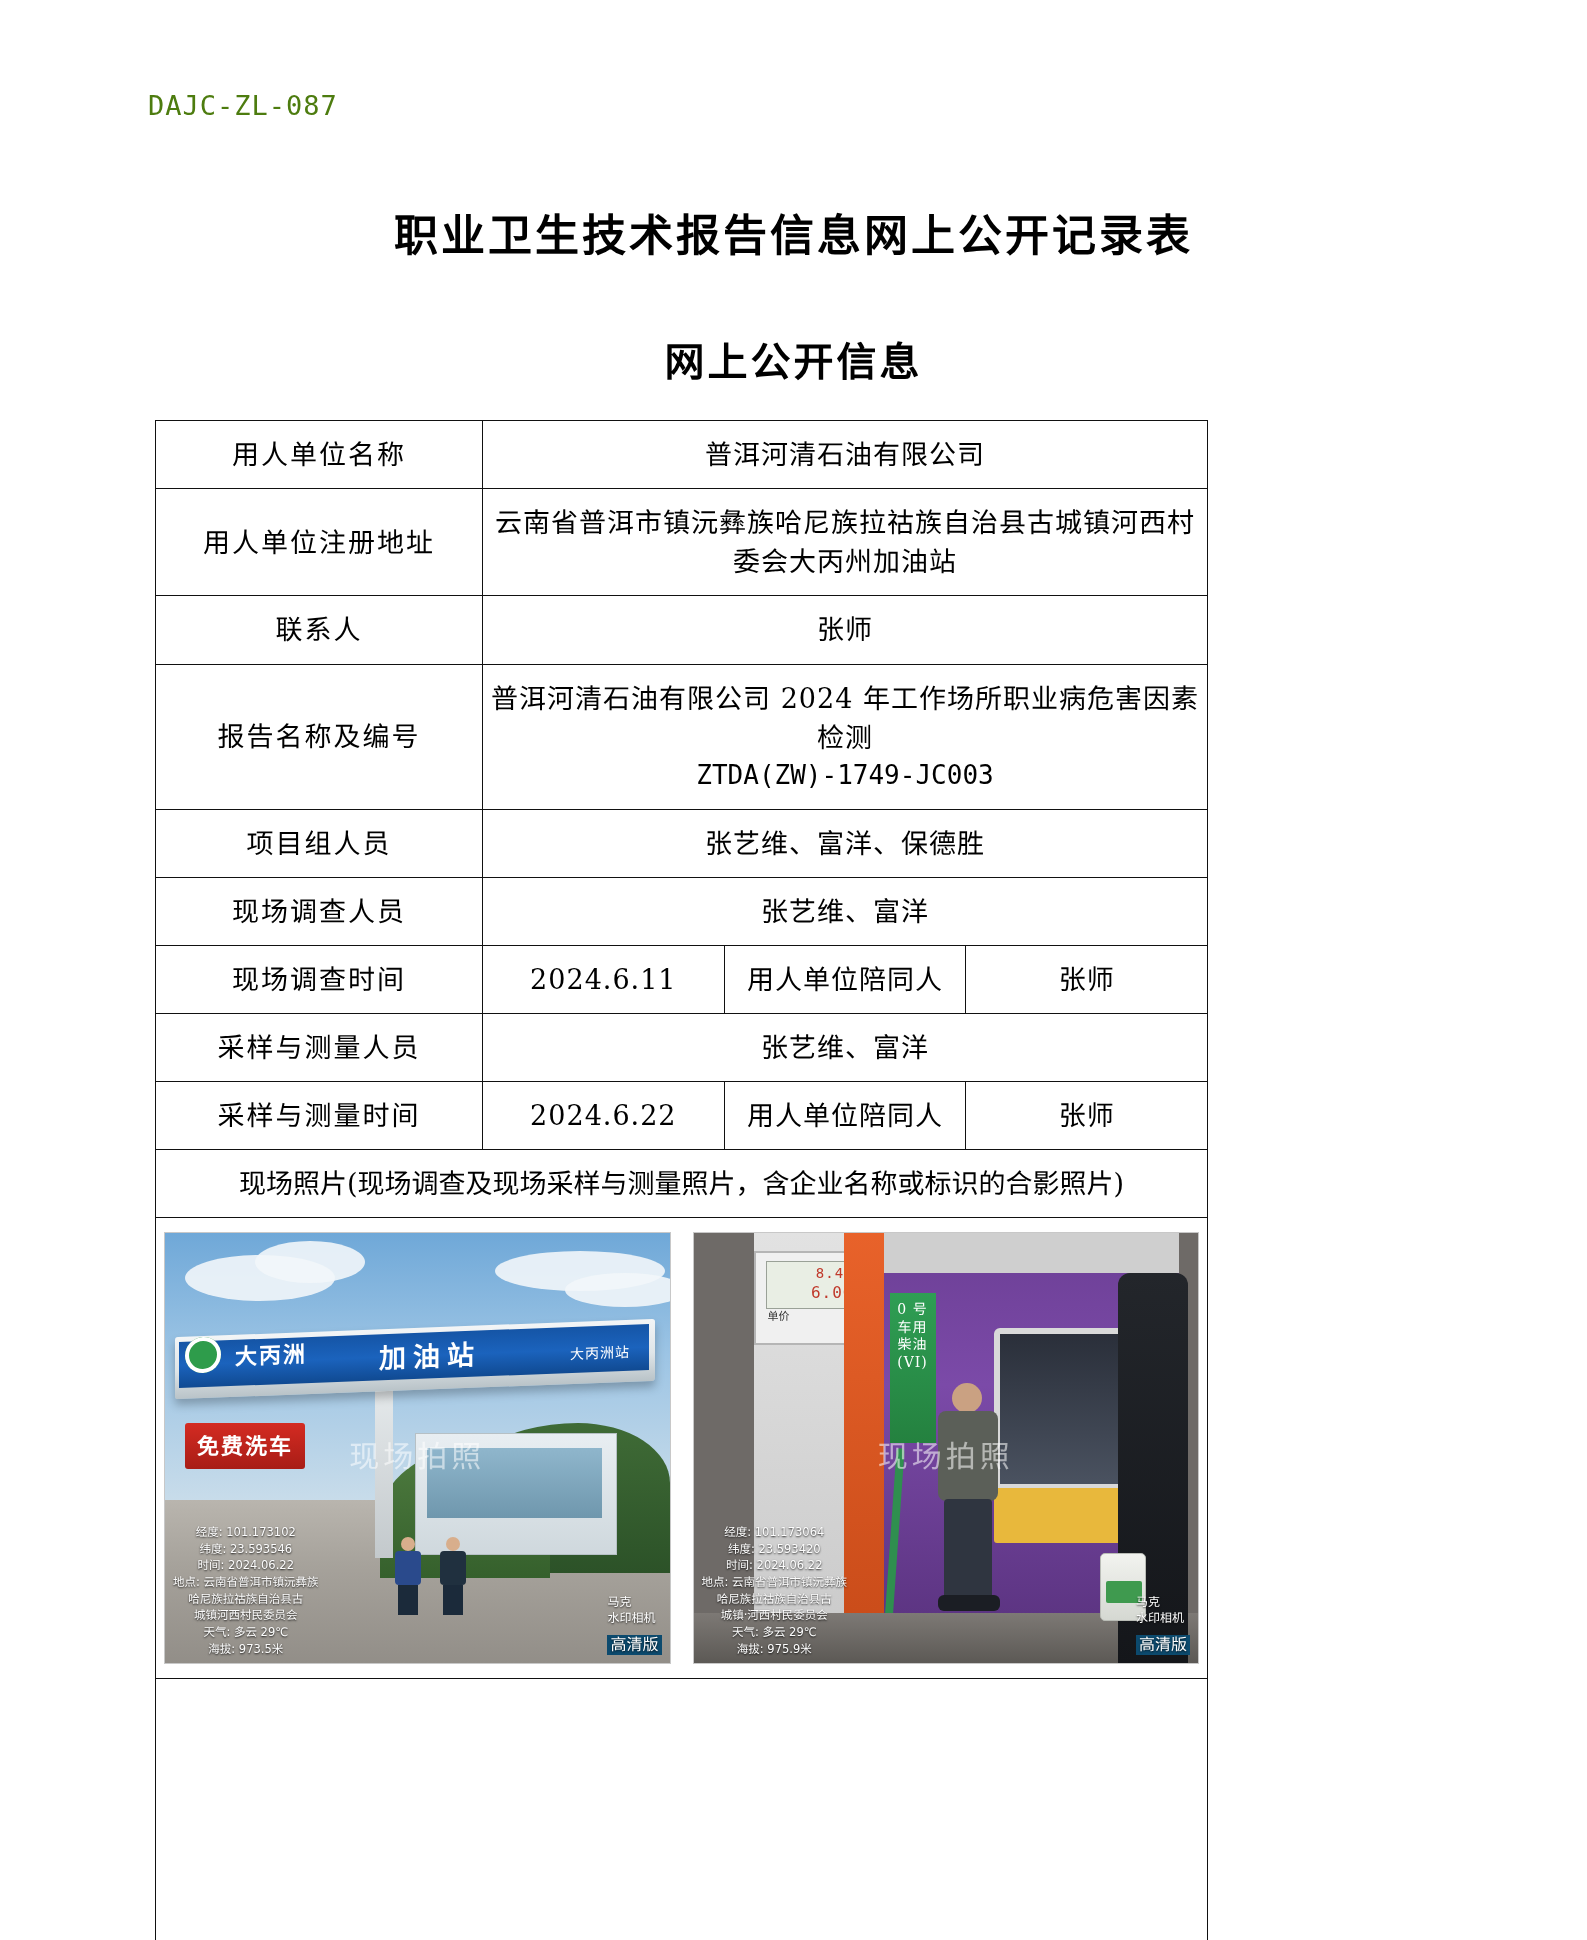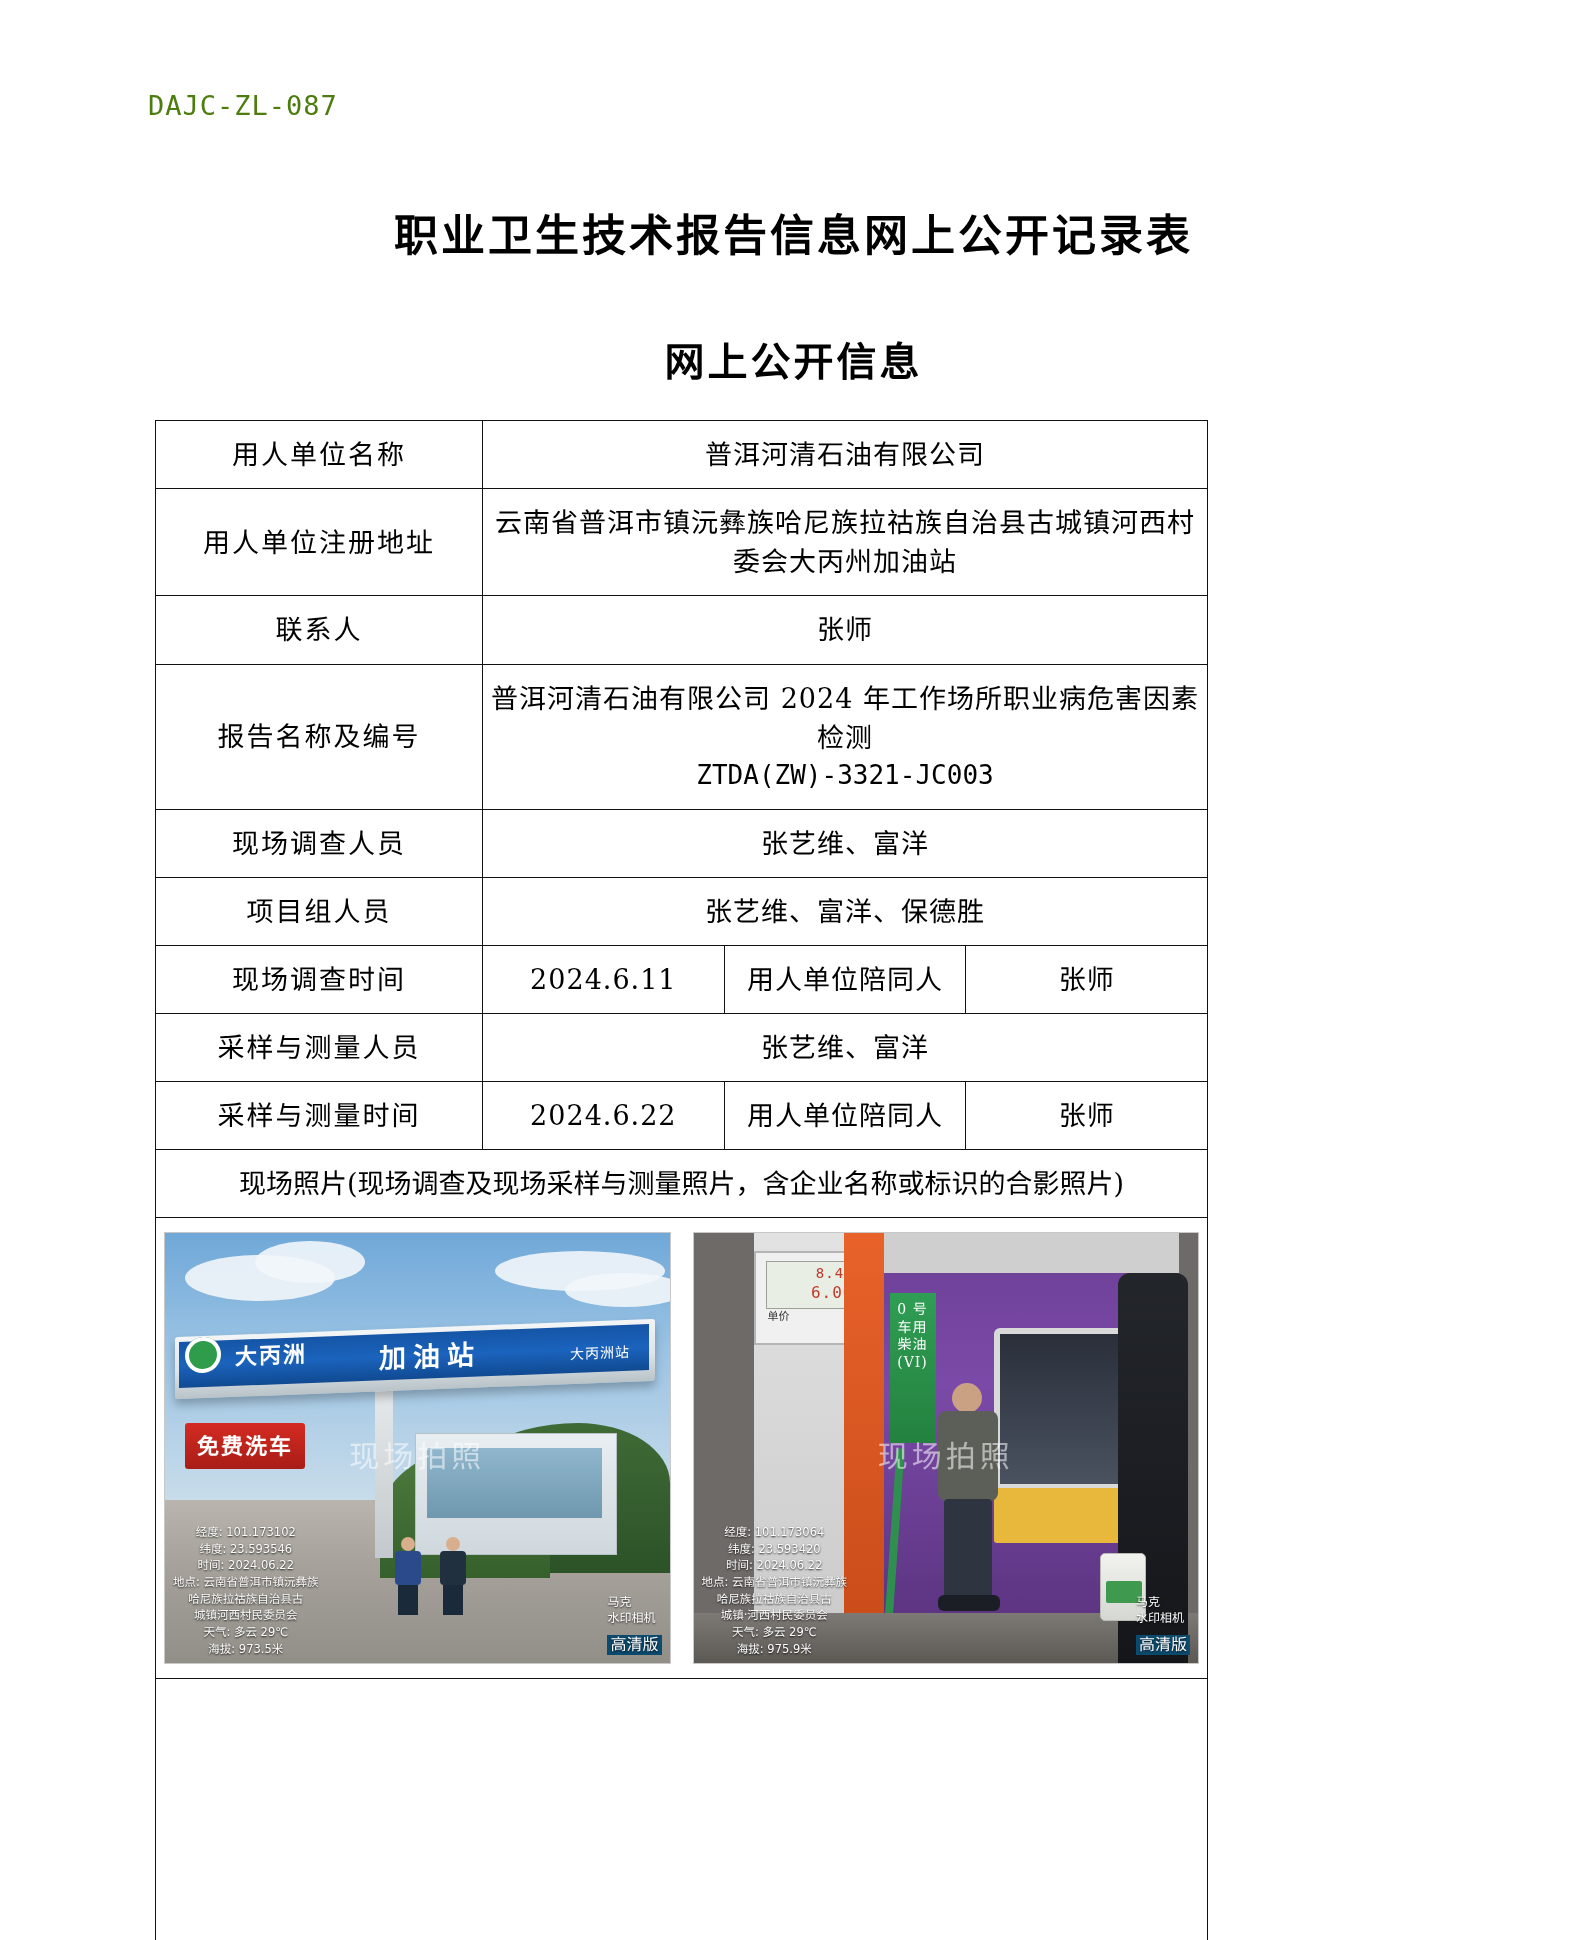--- a/index.html
+++ b/index.html
@@ -323,30 +323,30 @@
         <td class="value" colspan="3">云南省普洱市镇沅彝族哈尼族拉祜族自治县古城镇河西村委会大丙州加油站</td>
       </tr>
       <tr>
         <td class="label">联系人</td>
         <td class="value" colspan="3">张师</td>
       </tr>
       <tr>
         <td class="label">报告名称及编号</td>
         <td class="value" colspan="3">
           <span class="report-line1">普洱河清石油有限公司 2024 年工作场所职业病危害因素检测</span>
-          <span class="report-line2">ZTDA(ZW)-3321-JC003</span>
+          <span class="report-line2">ZTDA(ZW)-1749-JC003</span>
         </td>
+      </tr>
+      <tr>
+        <td class="label">项目组人员</td>
+        <td class="value" colspan="3">张艺维、富洋、保德胜</td>
       </tr>
       <tr>
         <td class="label">现场调查人员</td>
         <td class="value" colspan="3">张艺维、富洋</td>
-      </tr>
-      <tr>
-        <td class="label">项目组人员</td>
-        <td class="value" colspan="3">张艺维、富洋、保德胜</td>
       </tr>
       <tr>
         <td class="label">现场调查时间</td>
         <td class="value num" style="width:380px;">2024.6.11</td>
         <td class="value" style="width:330px;">用人单位陪同人</td>
         <td class="value" style="width:250px;">张师</td>
       </tr>
       <tr>
         <td class="label">采样与测量人员</td>
         <td class="value" colspan="3">张艺维、富洋</td>

